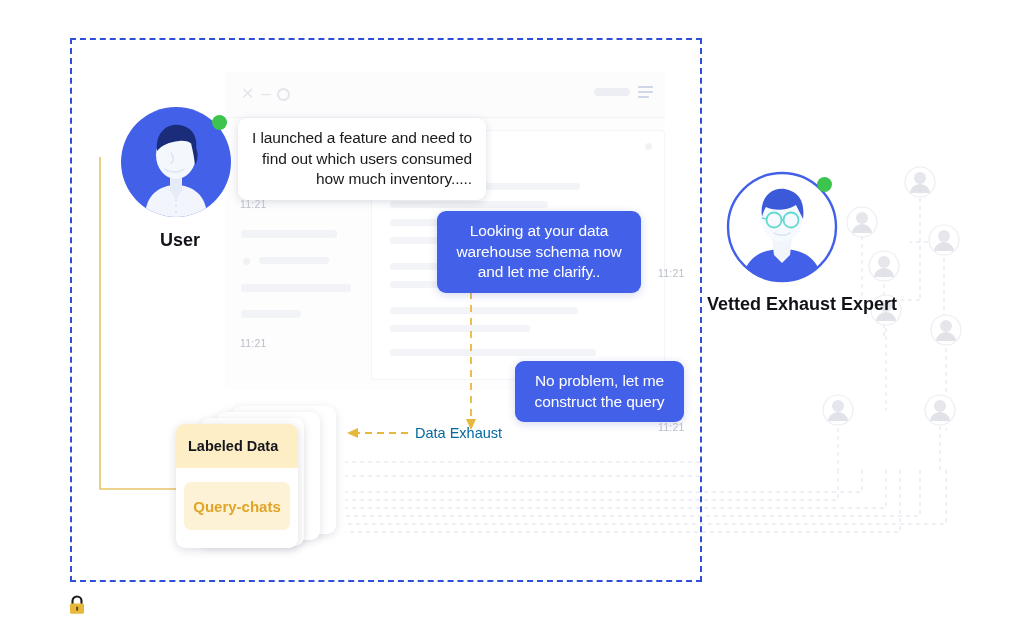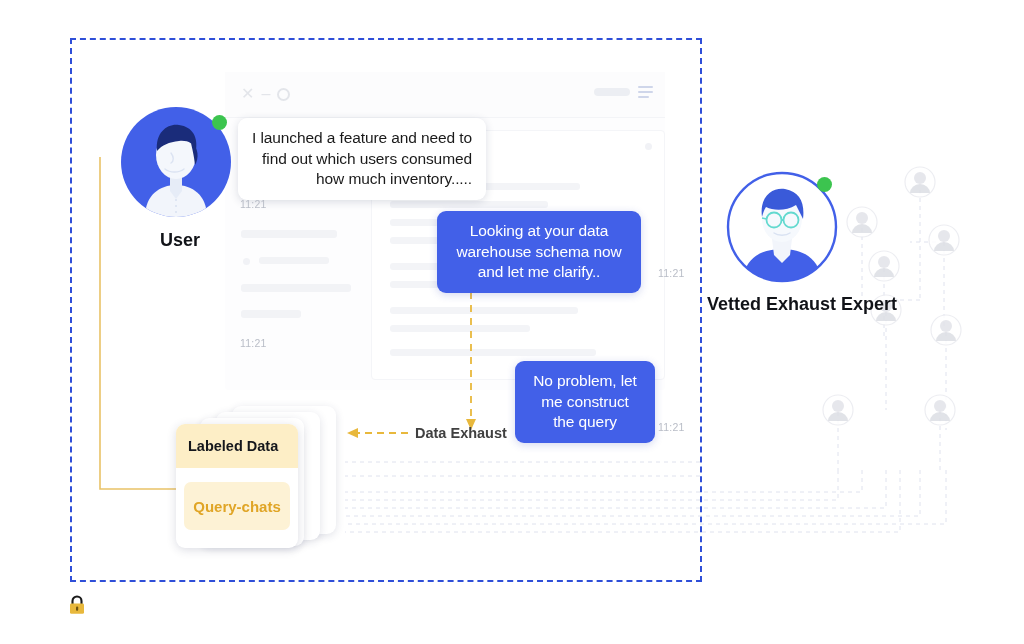--- a/index.html
+++ b/index.html
@@ -140,21 +140,21 @@
     color: #b9bdc7;
     letter-spacing: 0.2px;
   }
 
   #bubble1 { left: 238px; top: 118px; width: 248px; text-align: right; }
   #stamp1  { left: 240px; top: 198px; }
   #bubble2 { left: 437px; top: 211px; width: 204px; }
   #stamp2  { left: 658px; top: 267px; }
   #bubble3 { left: 238px; top: 283px; width: 176px; }
   #stamp3  { left: 240px; top: 337px; }
-  #bubble4 { left: 515px; top: 361px; width: 140px; }
+  #bubble4 { left: 515px; top: 361px; width: 169px; }
   #stamp4  { left: 658px; top: 421px; }
 
   
   .avatar-user {
     position: absolute;
     left: 121px; top: 107px;
     width: 110px; height: 110px;
   }
   .avatar-expert {
     position: absolute;
@@ -223,22 +223,22 @@
     font-weight: bold;
     color: #e0a526;
     white-space: nowrap;
   }
 
   
   #data-exhaust-label {
     position: absolute;
     left: 415px; top: 425px;
     font-size: 14.5px;
-    font-weight: bold;
-    color: #404040;
+    font-weight: normal;
+    color: #0369a1;
     white-space: nowrap;
   }
 
   
   .privacy-footer {
     position: absolute;
     left: 68px; top: 595px;
     display: flex;
     align-items: center;
     gap: 8px;

